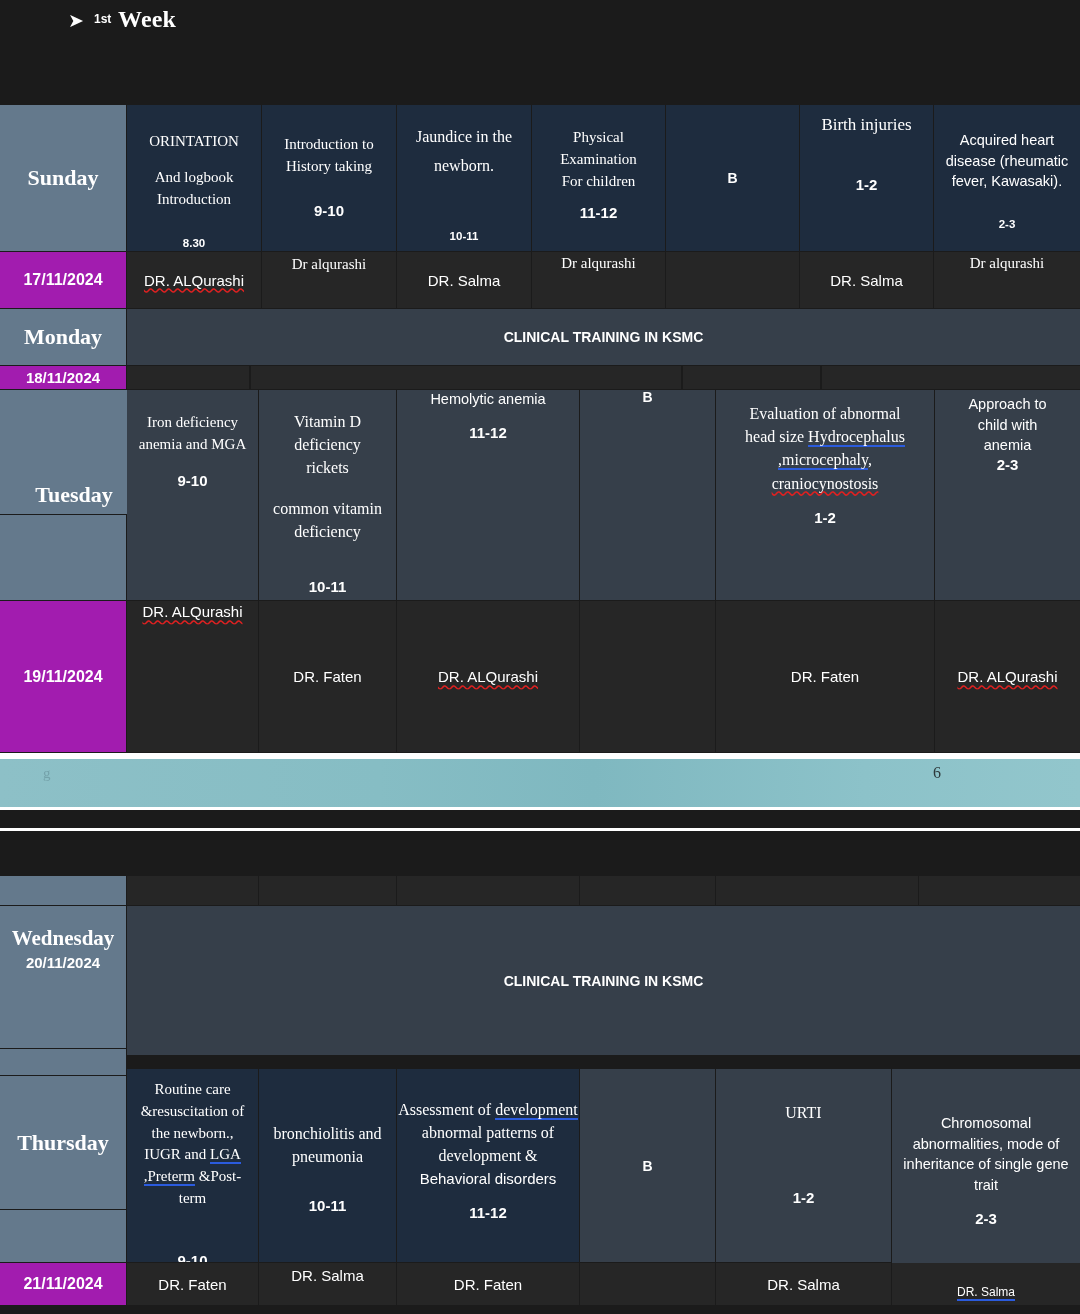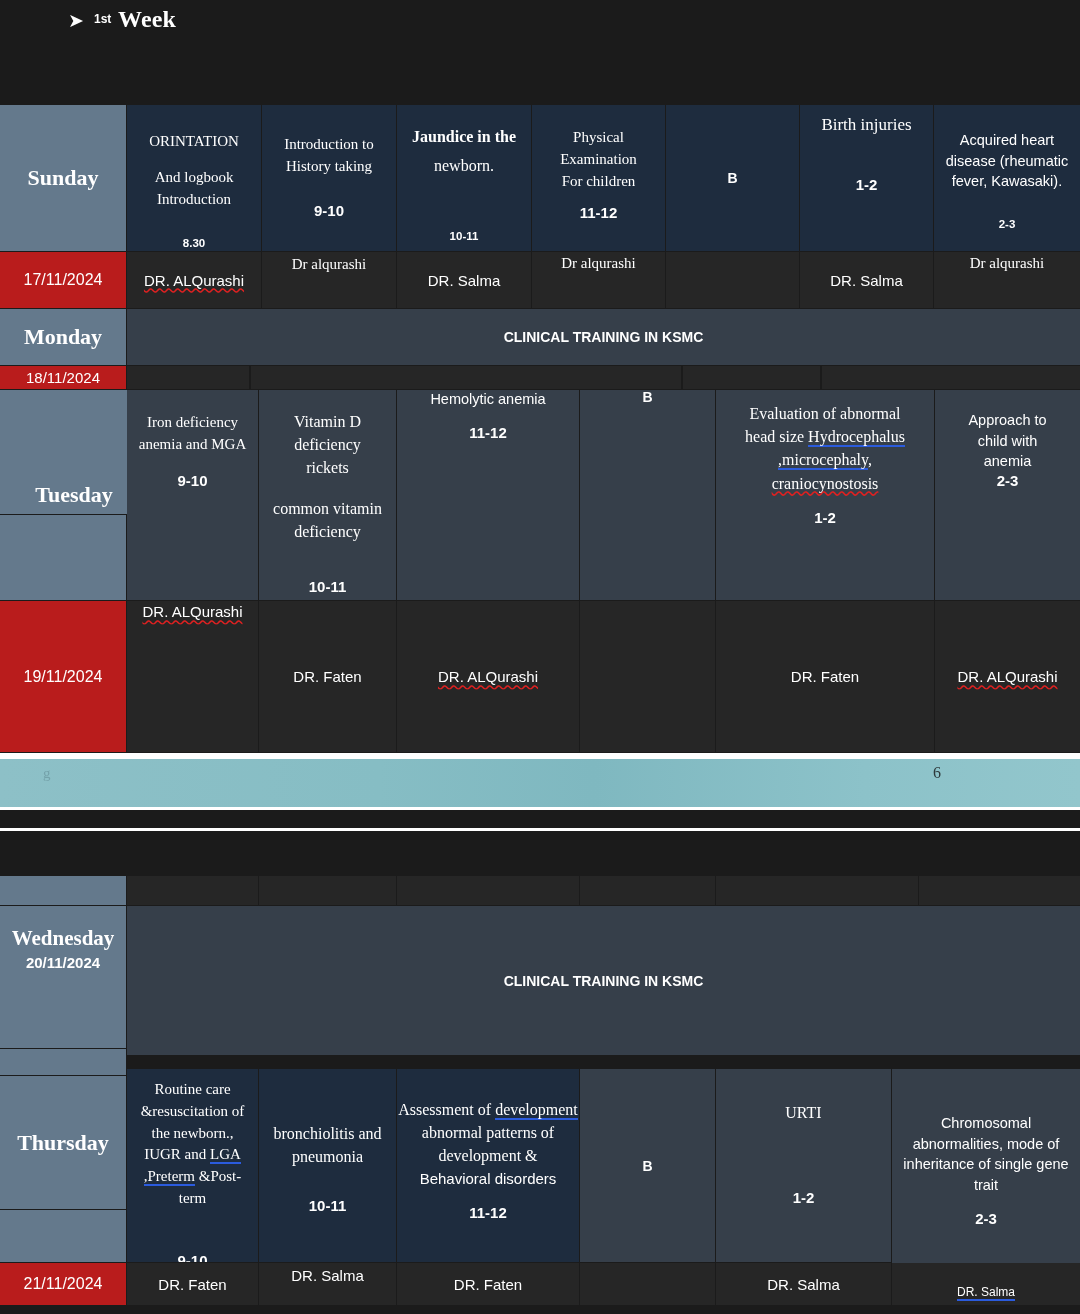--- a/index.html
+++ b/index.html
@@ -29,22 +29,22 @@
     position:absolute;left:118px;top:6px;
     font-family:"Liberation Serif", serif;
     font-size:24px;font-weight:700;color:#ffffff;letter-spacing:.2px;
   }
 
   
   .cell{position:absolute;box-sizing:border-box;overflow:hidden;}
   .hdr{background:#64798c;}
   .daycell{background:#64798c;display:flex;align-items:center;justify-content:center;}
   .daycell .dname{font-size:22px;font-weight:700;font-family:"Liberation Serif",serif;}
-  .datecell{background:#b91c1c;display:flex;align-items:center;justify-content:center;
-            font-family:"Liberation Sans",sans-serif;font-size:16px;font-weight:400;}
+  .datecell{background:#a21caf;display:flex;align-items:center;justify-content:center;
+            font-family:"Liberation Sans",sans-serif;font-size:16px;font-weight:700;}
   .navy{background:#1e2c3e;}
   .slate{background:#363f4a;}
   .doc{background:#262626;}
   .ctr{display:flex;flex-direction:column;align-items:center;justify-content:flex-start;}
   .vctr{display:flex;align-items:center;justify-content:center;}
   .sans{font-family:"Liberation Sans",sans-serif;}
 
   .ln{display:block;text-align:center;}
   .topic-serif{font-family:"Liberation Serif",serif;font-size:15px;line-height:1.45;text-align:center;}
   .topic-sans{font-family:"Liberation Sans",sans-serif;font-size:14.5px;line-height:1.42;text-align:center;}
@@ -113,21 +113,21 @@
     <span class="ln time-small" style="margin-top:27px;">8.30</span>
   </div>
 
   <div class="cell navy ctr" style="left:262px;top:105px;width:134px;height:146px;padding-top:29px;">
     <span class="ln topic-serif">Introduction to</span>
     <span class="ln topic-serif">History taking</span>
     <span class="ln time-sans" style="margin-top:24px;">9-10</span>
   </div>
 
   <div class="cell navy ctr" style="left:397px;top:105px;width:134px;height:146px;padding-top:20px;">
-    <span class="ln topic-serif" style="font-size:16px;font-weight:bold;">Jaundice in the</span>
+    <span class="ln topic-serif" style="font-size:16px;">Jaundice in the</span>
     <span class="ln topic-serif" style="font-size:16px;margin-top:6px;">newborn.</span>
     <span class="ln time-small" style="margin-top:53px;">10-11</span>
   </div>
 
   <div class="cell navy ctr" style="left:532px;top:105px;width:133px;height:146px;padding-top:22px;">
     <span class="ln topic-serif">Physical</span>
     <span class="ln topic-serif">Examination</span>
     <span class="ln topic-serif" style="margin-top:0;">For children</span>
     <span class="ln time-sans" style="margin-top:12px;">11-12</span>
   </div>
@@ -216,21 +216,21 @@
   </div>
 
   <div class="cell slate ctr" style="left:716px;top:390px;width:218px;height:210px;padding-top:12px;">
     <span class="ln topic-serif" style="font-size:16px;">Evaluation of abnormal</span>
     <span class="ln topic-serif" style="font-size:16px;"><span>head size </span><span class="sq-blue">Hydrocephalus</span></span>
     <span class="ln topic-serif" style="font-size:16px;"><span class="sq-blue">,microcephaly</span><span>,</span></span>
     <span class="ln topic-serif sq-red" style="font-size:16px;">craniocynostosis</span>
     <span class="ln time-sans" style="margin-top:14px;">1-2</span>
   </div>
 
-  <div class="cell slate ctr" style="left:935px;top:390px;width:145px;height:210px;padding-top:20px;">
+  <div class="cell slate ctr" style="left:935px;top:390px;width:145px;height:210px;padding-top:4px;">
     <span class="ln topic-sans">Approach to</span>
     <span class="ln topic-sans">child with</span>
     <span class="ln topic-sans">anemia</span>
     <span class="ln time-sans">2-3</span>
   </div>
 
   <div class="cell datecell" style="left:0;top:601px;width:126px;height:151px;">
     <span>19/11/2024</span>
   </div>
   <div class="cell doc" style="left:127px;top:601px;width:131px;height:151px;display:flex;align-items:flex-start;justify-content:center;padding-top:2px;">

